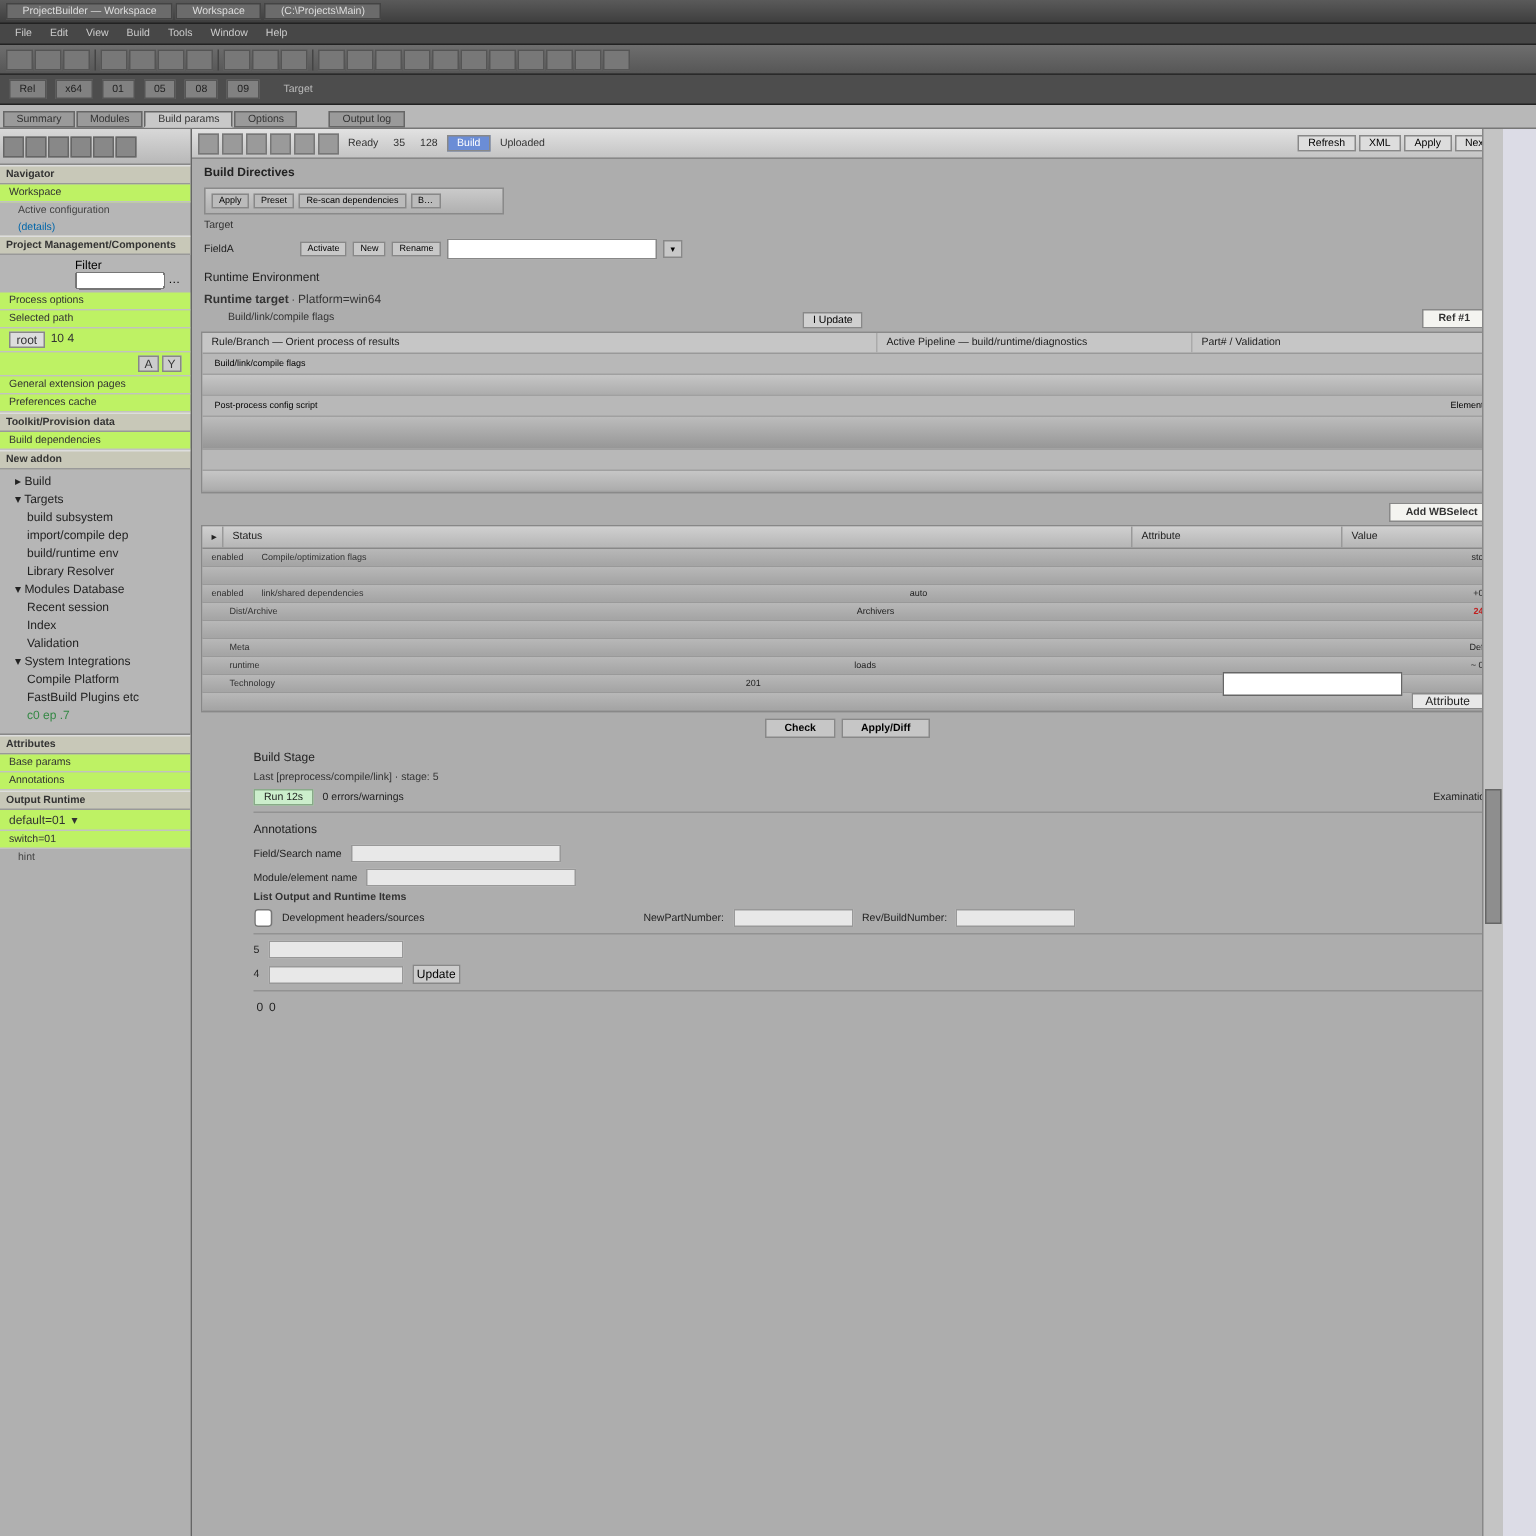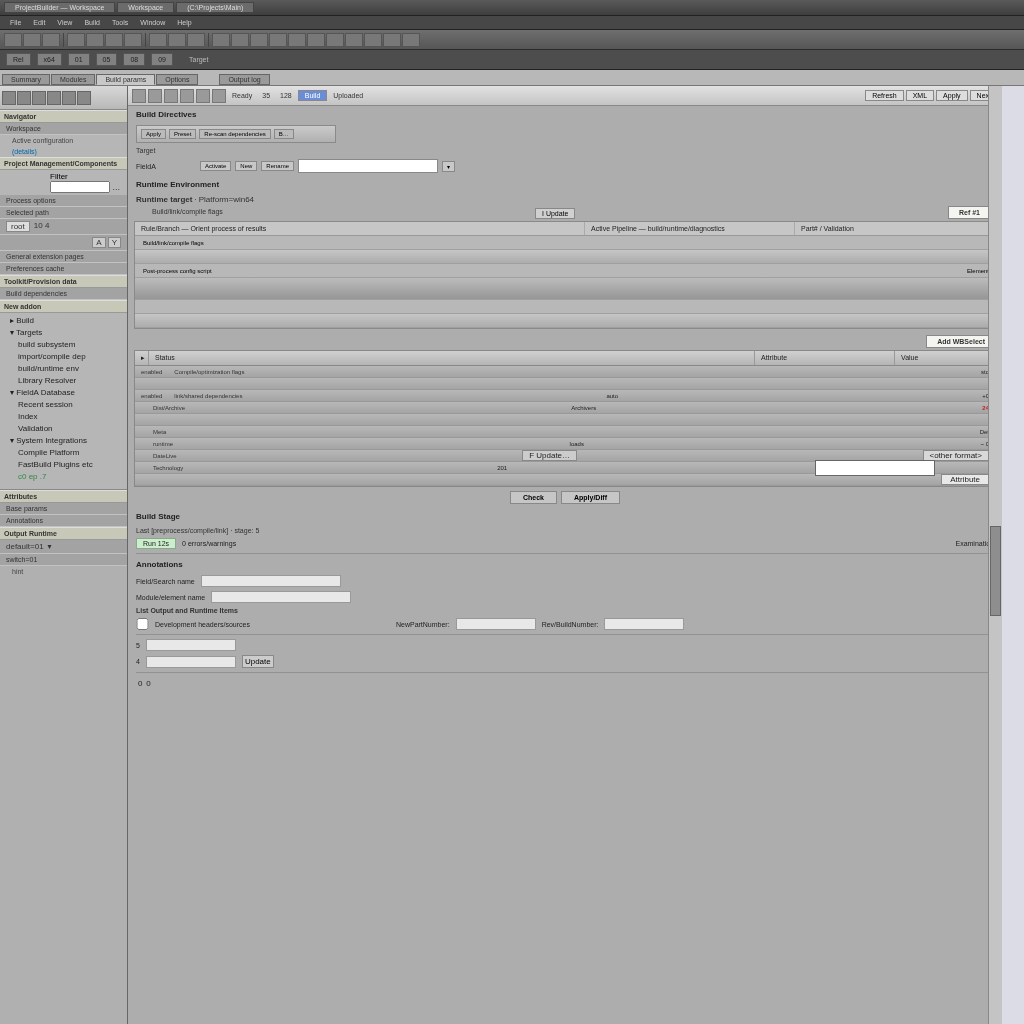--- a/index.html
+++ b/index.html
@@ -15,21 +15,21 @@
 .subtoolbar .sbtn { background:#818181; color:#222; padding:2px 6px; font-size:7px; border:1px solid #555; }
 .subtoolbar .slab { color:#bbb; font-size:7px; margin-left:10px; }
 .tabstrip { height:16px; background:#b8b8b8; border-bottom:1px solid #777; display:flex; align-items:flex-end; padding:0 2px; }
 .tabstrip .tab { background:#9a9a9a; border:1px solid #666; padding:1px 8px; font-size:7px; color:#333; margin-right:1px; }
 .tabstrip .tab.active { background:#c8c8c8; border-bottom:1px solid #c8c8c8; }
 .workspace { position:absolute; top:86px; left:0; right:0; bottom:0; background:#3a3a3a; display:flex; }
 .sidebar { width:128px; background:#b6b6b6; border-right:1px solid #666; overflow:hidden; display:flex; flex-direction:column; }
 .sb-ribbon { height:24px; background:linear-gradient(#d8d8d8,#b8b8b8); border-bottom:1px solid #888; display:flex; align-items:center; padding:0 2px; gap:1px; }
 .sb-ribbon .ic { width:14px; height:14px; background:#888; border:1px solid #666; }
 .sb-sec-h { background:#c8c8b8; color:#333; font-weight:bold; font-size:7px; padding:2px 4px; border-bottom:1px solid #999; border-top:1px solid #ddd; }
-.sb-item { padding:2px 6px; color:#333; font-size:7px; border-bottom:1px solid #c2c2c2; background:#a3a3a3; }
+.sb-item { padding:2px 6px; color:#333; font-size:7px; border-bottom:1px solid #c2c2c2; background:#bef264; }
 .sb-sub { padding:2px 12px; color:#444; font-size:7px; }
 .sb-input { margin:2px 4px;padding-left:46px; }
 .sb-input input { width:60px; height:12px; font-size:7px; }
 .sb-tree { padding:2px 4px; color:#222; font-size:7px; line-height:12px; }
 .sb-tree .node { padding-left:6px; }
 .sb-tree .leaf { padding-left:14px; }
 .sb-wrap { margin-top:4px; background:#b0b0b0; border-top:1px solid #888; flex:1; overflow:hidden; }
 .main { flex:1; background:#adadad; position:relative; overflow:hidden; }
 .m-toolbar { height:20px; background:linear-gradient(#e2e2e2,#c4c4c4); border-bottom:1px solid #888; display:flex; align-items:center; padding:0 4px; gap:2px; }
 .m-toolbar .ic { width:14px; height:14px; background:#9a9a9a; border:1px solid #777; }
@@ -38,21 +38,21 @@
 .m-toolbar .rbtn { background:#ddd; border:1px solid #888; padding:1px 6px; font-size:7px; }
 .p-title { font-weight:bold; font-size:8px; padding:4px 8px; color:#222; }
 .p-sub { padding:2px 8px; font-size:7px; color:#333; }
 .p-bar { height:18px; background:linear-gradient(#cacaca,#b0b0b0); margin:2px 8px; border:1px solid #8a8a8a; display:flex; align-items:center; padding:0 4px; gap:3px; }
 .p-bar .bb { background:#bbb; border:1px solid #888; padding:1px 4px; font-size:6px; }
 .field-row { display:flex; align-items:center; padding:3px 8px; gap:4px; }
 .field-row .lbl { font-size:7px; color:#222; min-width:60px; }
 .field-row .bb { background:#c8c8c8; border:1px solid #888; padding:1px 4px; font-size:6px; }
 .field-row input { height:14px; background:#fff; border:1px solid #888; font-size:7px; padding:0 2px; }
 .field-row input.wide { width:140px; }
-.section-h { font-weight:bold; padding:4px 8px; font-size:8px; color:#222; }
+.section-h { font-weight:normal; padding:4px 8px; font-size:8px; color:#222; }
 .divider { height:1px; background:#929292; margin:2px 8px; }
 .dim-panel { margin:4px 6px; background:#b4b4b4; border:1px solid #8a8a8a; position:relative; }
 .dim-head { display:flex; background:#c6c6c6; border-bottom:1px solid #999; }
 .dim-head .col { font-size:7px; padding:3px 6px; color:#222; border-right:1px solid #aaa; }
 .dim-head .col:first-child { flex:1; }
 .dim-row { display:flex; align-items:center; height:14px; border-bottom:1px solid #a0a0a0; background:#b8b8b8; }
 .dim-row.stripe { background:linear-gradient(#c6c6c6,#acacac); }
 .btn-float { position:absolute; background:#d0d0d0; border:1px solid #888; padding:1px 6px; font-size:7px; }
 .grid-panel { margin:4px 6px 0 6px; position:relative; }
 .grid-top { display:flex; justify-content:flex-end; padding:2px 0; }
@@ -60,21 +60,21 @@
 .grid-box { background:#bcbcbc; border:1px solid #888; }
 .grid-head { display:flex; background:linear-gradient(#d0d0d0,#b5b5b5); border-bottom:1px solid #888; }
 .grid-head .gc { padding:3px 6px; font-size:7px; color:#222; border-right:1px solid #999; }
 .g-row { height:12px; background:linear-gradient(#b8b8b8,#a4a4a4); border-bottom:1px solid #999; display:flex; align-items:center; }
 .g-row .gtxt { font-size:6px; color:#333; padding:0 6px; }
 .g-row .gval { font-size:6px; color:#222; padding:0 6px; margin-left:auto; }
 .hl-red { color:#c02020 !important; font-weight:bold; }
 .mid-btns { display:flex; justify-content:center; gap:4px; padding:4px; }
 .mid-btns .mb { background:#c6c6c6; border:1px solid #888; padding:2px 12px; font-size:7px; font-weight:bold; }
 .wide-input { background:#fff; border:1px solid #666; height:16px; width:120px; }
-.lower { position:relative; }
+.lower { position:relative;margin-left:33px; }
 .low-row { display:flex; align-items:center; padding:2px 8px; gap:6px; }
 .low-row .ll { font-size:7px; color:#222; }
 .low-row input { height:12px; background:#e8e8e8; border:1px solid #999; font-size:7px; }
 .footer-info { padding:4px 10px; font-size:7px; color:#222; }
 .scrollbar-r { position:absolute; right:0; top:0; bottom:0; width:14px; background:#c4c4c4; border-left:1px solid #888; }
 .scrollbar-r .thumb { position:absolute; left:1px; right:1px; top:440px; height:90px; background:#8e8e8e; border:1px solid #666; }
 .right-gutter { width:22px; background:#DCDCE6; }
 </style>
 </head>
 <body>
@@ -176,21 +176,21 @@
     <div class="sb-item">Build dependencies</div>
     <div class="sb-sec-h">New addon</div>
 
     <div class="sb-tree">
       <div class="node">▸ <span>Build</span></div>
       <div class="node">▾ <span>Targets</span></div>
       <div class="leaf">build subsystem</div>
       <div class="leaf">import/compile dep</div>
       <div class="leaf">build/runtime env</div>
       <div class="leaf">Library Resolver</div>
-      <div class="node">▾ <span>FieldA Database</span></div>
+      <div class="node">▾ <span>Modules Database</span></div>
       <div class="leaf">Recent session</div>
       <div class="leaf">Index</div>
       <div class="leaf">Validation</div>
       <div class="node">▾ <span>System Integrations</span></div>
       <div class="leaf">Compile Platform</div>
       <div class="leaf">FastBuild Plugins etc</div>
       <div class="leaf" style="color:#384">c0 ep .7</div>
     </div>
 
     <div class="sb-wrap">
@@ -307,26 +307,20 @@
             <span class="gtxt">Meta</span>
             <span class="gval">Def</span>
           </div>
         <div class="g-row">
             <span class="gtxt"></span>
             <span class="gtxt">runtime</span>
             <span class="gval">loads</span>
             <span class="gval">~ 0</span>
           </div>
         <div class="g-row">
-            <span class="gtxt"></span>
-            <span class="gtxt">DateLive</span>
-          <span class="gval"><span class="bb" style="background:#ccc;border:1px solid #888;padding:0 6px">F Update…</span></span>
-          <span class="gval"><span style="background:#d8d8d8;border:1px solid #888;padding:0 6px">&lt;other format&gt;</span></span>
-        </div>
-        <div class="g-row">
           <span class="gtxt"></span>
             <span class="gtxt">Technology</span>
             <span class="gval">201</span>
           <div class="wide-input" style="margin-left:auto;margin-right:60px"></div>
         </div>
         <div class="g-row">
             <span class="gval" style="margin-left:auto"><span style="background:#e8e8e8;border:1px solid #888;padding:0 8px">Attribute</span></span>
           </div>
       </div>
     </div>

